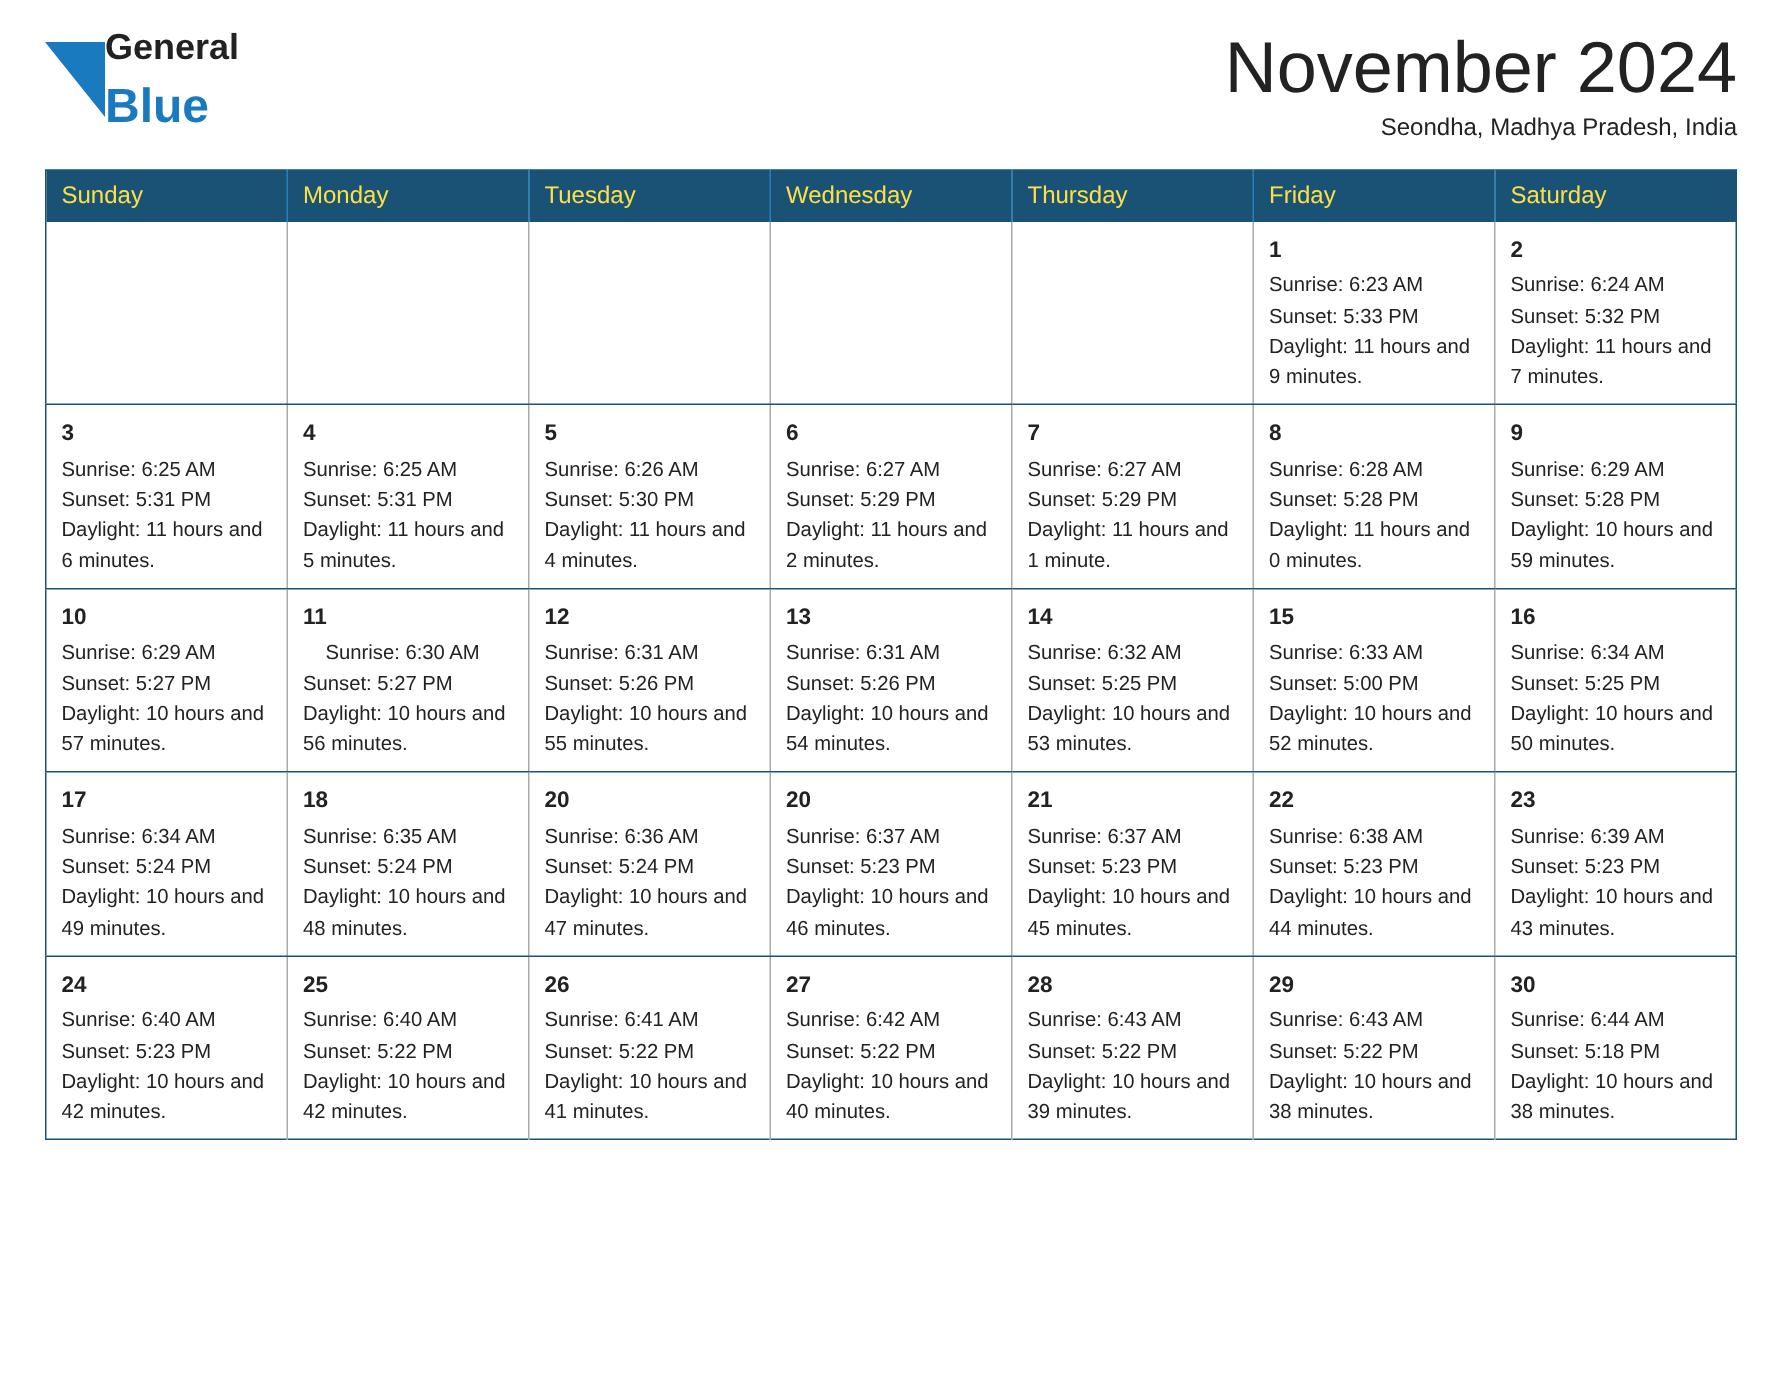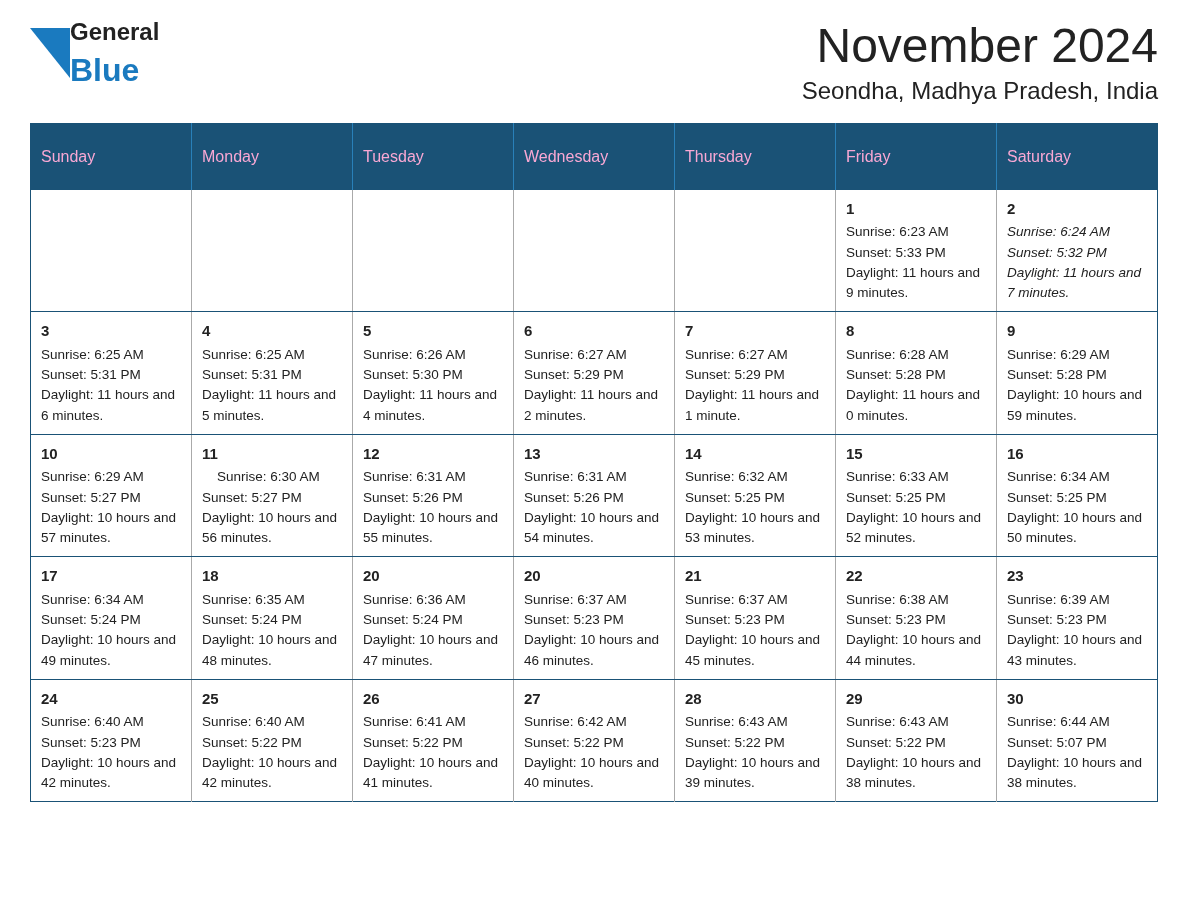--- a/index.html
+++ b/index.html
@@ -18,33 +18,33 @@
     .title-block {
       text-align: right;
     }
     .month-title {
       font-size: 48px;
       font-weight: normal;
       color: #222;
       line-height: 1.1;
     }
     .subtitle {
-      font-size: 24px;
+      font-size: 16px;
       color: #222;
       margin-top: 4px;
     }
     .calendar {
       width: 100%;
       border-collapse: collapse;
       border: 1px solid #1a5276;
     }
     .calendar th {
       background-color: #1a5276;
-      color: #f9a8d4;
-      padding: 24px 10px;
+      color: #fde047;
+      padding: 8px 10px;
       font-size: 16px;
       font-weight: normal;
       text-align: left;
       border-right: 1px solid #2980b9;
     }
     .calendar th:last-child {
       border-right: none;
     }
     .calendar td {
       vertical-align: top;
@@ -132,21 +132,21 @@
   <tbody id="calendar-body">
   <tr>
         <td class="empty-cell"></td>
         <td class="empty-cell"></td>
         <td class="empty-cell"></td>
         <td class="empty-cell"></td>
         <td class="empty-cell"></td>
         <td><span class="day-number">1</span><span style="white-space: pre-line;">Sunrise: 6:23 AM
 Sunset: 5:33 PM
 Daylight: 11 hours and 9 minutes.</span></td>
-        <td><span class="day-number">2</span><span style="white-space: pre-line; font-style: italic;">Sunrise: 6:24 AM
+        <td><span class="day-number">2</span><span style="white-space: pre-line;">Sunrise: 6:24 AM
 Sunset: 5:32 PM
 Daylight: 11 hours and 7 minutes.</span></td>
       </tr>
       <tr>
         <td><span class="day-number">3</span><span style="white-space: pre-line;">Sunrise: 6:25 AM
 Sunset: 5:31 PM
 Daylight: 11 hours and 6 minutes.</span></td>
         <td><span class="day-number">4</span><span style="white-space: pre-line;">Sunrise: 6:25 AM
 Sunset: 5:31 PM
 Daylight: 11 hours and 5 minutes.</span></td>
@@ -176,21 +176,21 @@
         <td><span class="day-number">12</span><span style="white-space: pre-line;">Sunrise: 6:31 AM
 Sunset: 5:26 PM
 Daylight: 10 hours and 55 minutes.</span></td>
         <td><span class="day-number">13</span><span style="white-space: pre-line;">Sunrise: 6:31 AM
 Sunset: 5:26 PM
 Daylight: 10 hours and 54 minutes.</span></td>
         <td><span class="day-number">14</span><span style="white-space: pre-line;">Sunrise: 6:32 AM
 Sunset: 5:25 PM
 Daylight: 10 hours and 53 minutes.</span></td>
         <td><span class="day-number">15</span><span style="white-space: pre-line;">Sunrise: 6:33 AM
-Sunset: 5:25 PM
+Sunset: 5:00 PM
 Daylight: 10 hours and 52 minutes.</span></td>
         <td><span class="day-number">16</span><span style="white-space: pre-line;">Sunrise: 6:34 AM
 Sunset: 5:25 PM
 Daylight: 10 hours and 50 minutes.</span></td>
       </tr>
       <tr>
         <td><span class="day-number">17</span><span style="white-space: pre-line;">Sunrise: 6:34 AM
 Sunset: 5:24 PM
 Daylight: 10 hours and 49 minutes.</span></td>
         <td><span class="day-number">18</span><span style="white-space: pre-line;">Sunrise: 6:35 AM
@@ -225,17 +225,17 @@
         <td><span class="day-number">27</span><span style="white-space: pre-line;">Sunrise: 6:42 AM
 Sunset: 5:22 PM
 Daylight: 10 hours and 40 minutes.</span></td>
         <td><span class="day-number">28</span><span style="white-space: pre-line;">Sunrise: 6:43 AM
 Sunset: 5:22 PM
 Daylight: 10 hours and 39 minutes.</span></td>
         <td><span class="day-number">29</span><span style="white-space: pre-line;">Sunrise: 6:43 AM
 Sunset: 5:22 PM
 Daylight: 10 hours and 38 minutes.</span></td>
         <td><span class="day-number">30</span><span style="white-space: pre-line;">Sunrise: 6:44 AM
-Sunset: 5:07 PM
+Sunset: 5:18 PM
 Daylight: 10 hours and 38 minutes.</span></td>
       </tr>
     </tbody>
 </table>
 
 </body></html>

